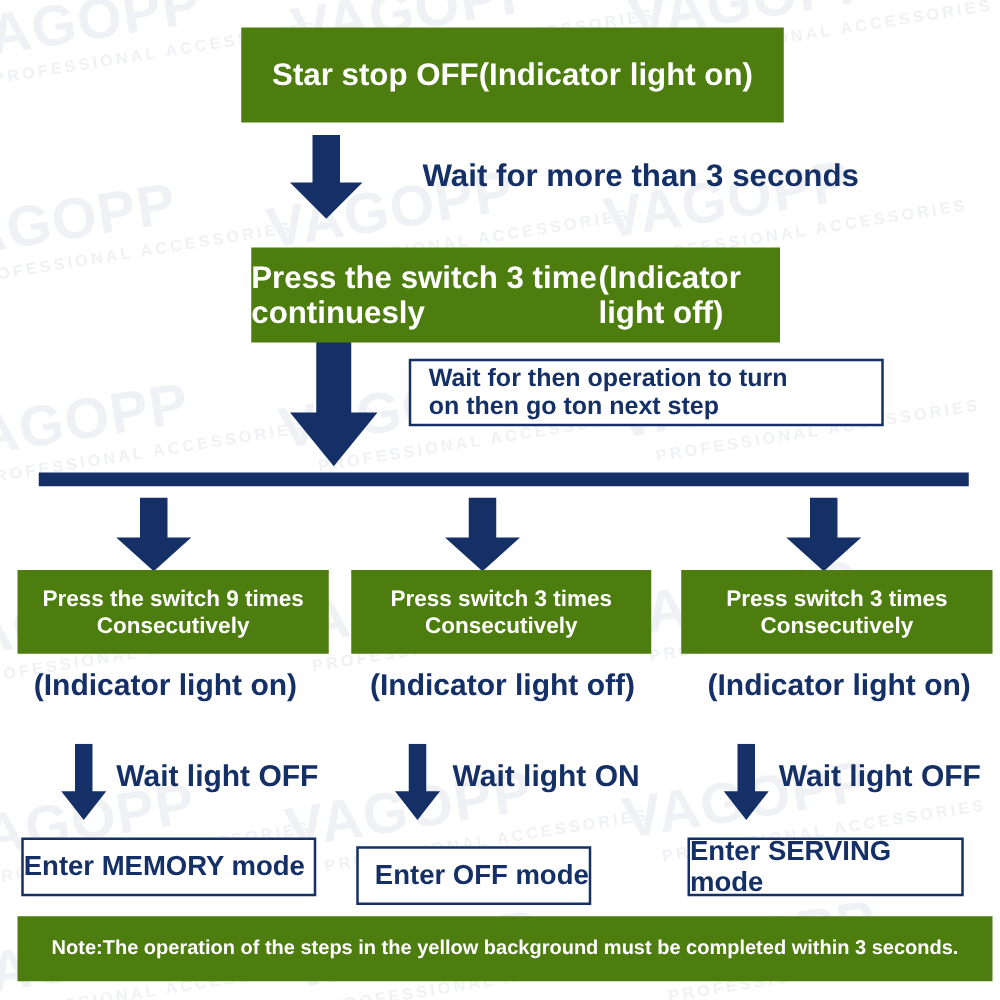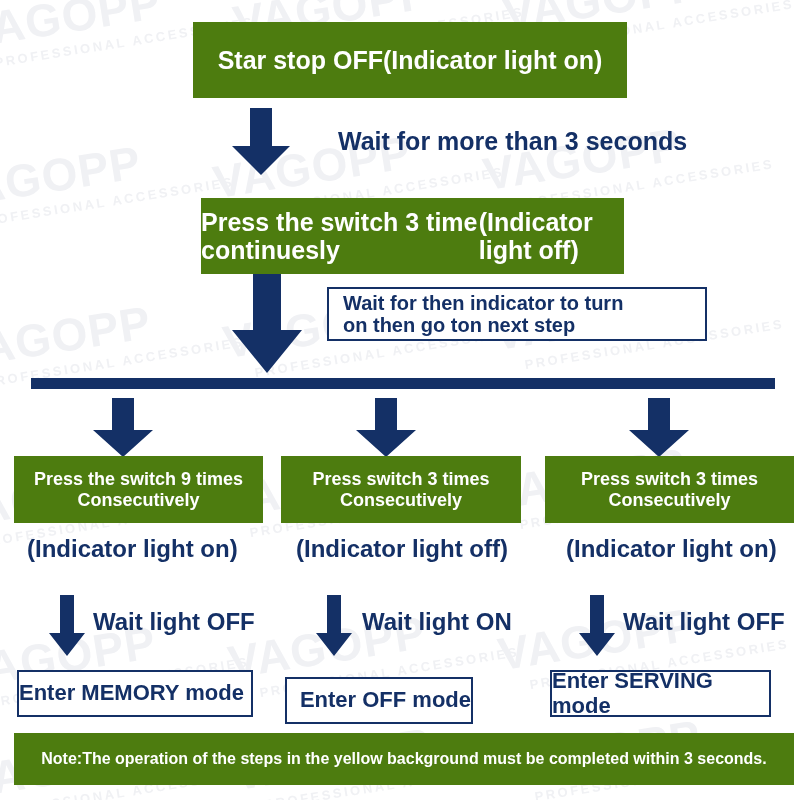--- a/index.html
+++ b/index.html
@@ -238,21 +238,21 @@
   </div>
 
   <div class="arrow" id="arrow-2">
     <svg width="72" height="102" viewBox="0 0 72 102">
       <polygon points="22,0 50,0 50,58 71,58 36,101 1,58 22,58" fill="#143066"></polygon>
     </svg>
   </div>
 
   <div class="outline-box" id="box-waitind">
     <span class="inner">
-      <span class="line2">Wait for then indicator to turn</span>
+      <span class="line2">Wait for then operation to turn</span>
       <span class="line2">on then go ton next step</span>
     </span>
   </div>
 
   <div class="hbar" id="split-bar"></div>
 
   <div class="arrow" id="arrow-b1">
     <svg width="62" height="60" viewBox="0 0 62 60">
       <polygon points="20,0 42,0 42,32 61,32 31,59 1,32 20,32" fill="#143066"></polygon>
     </svg>

